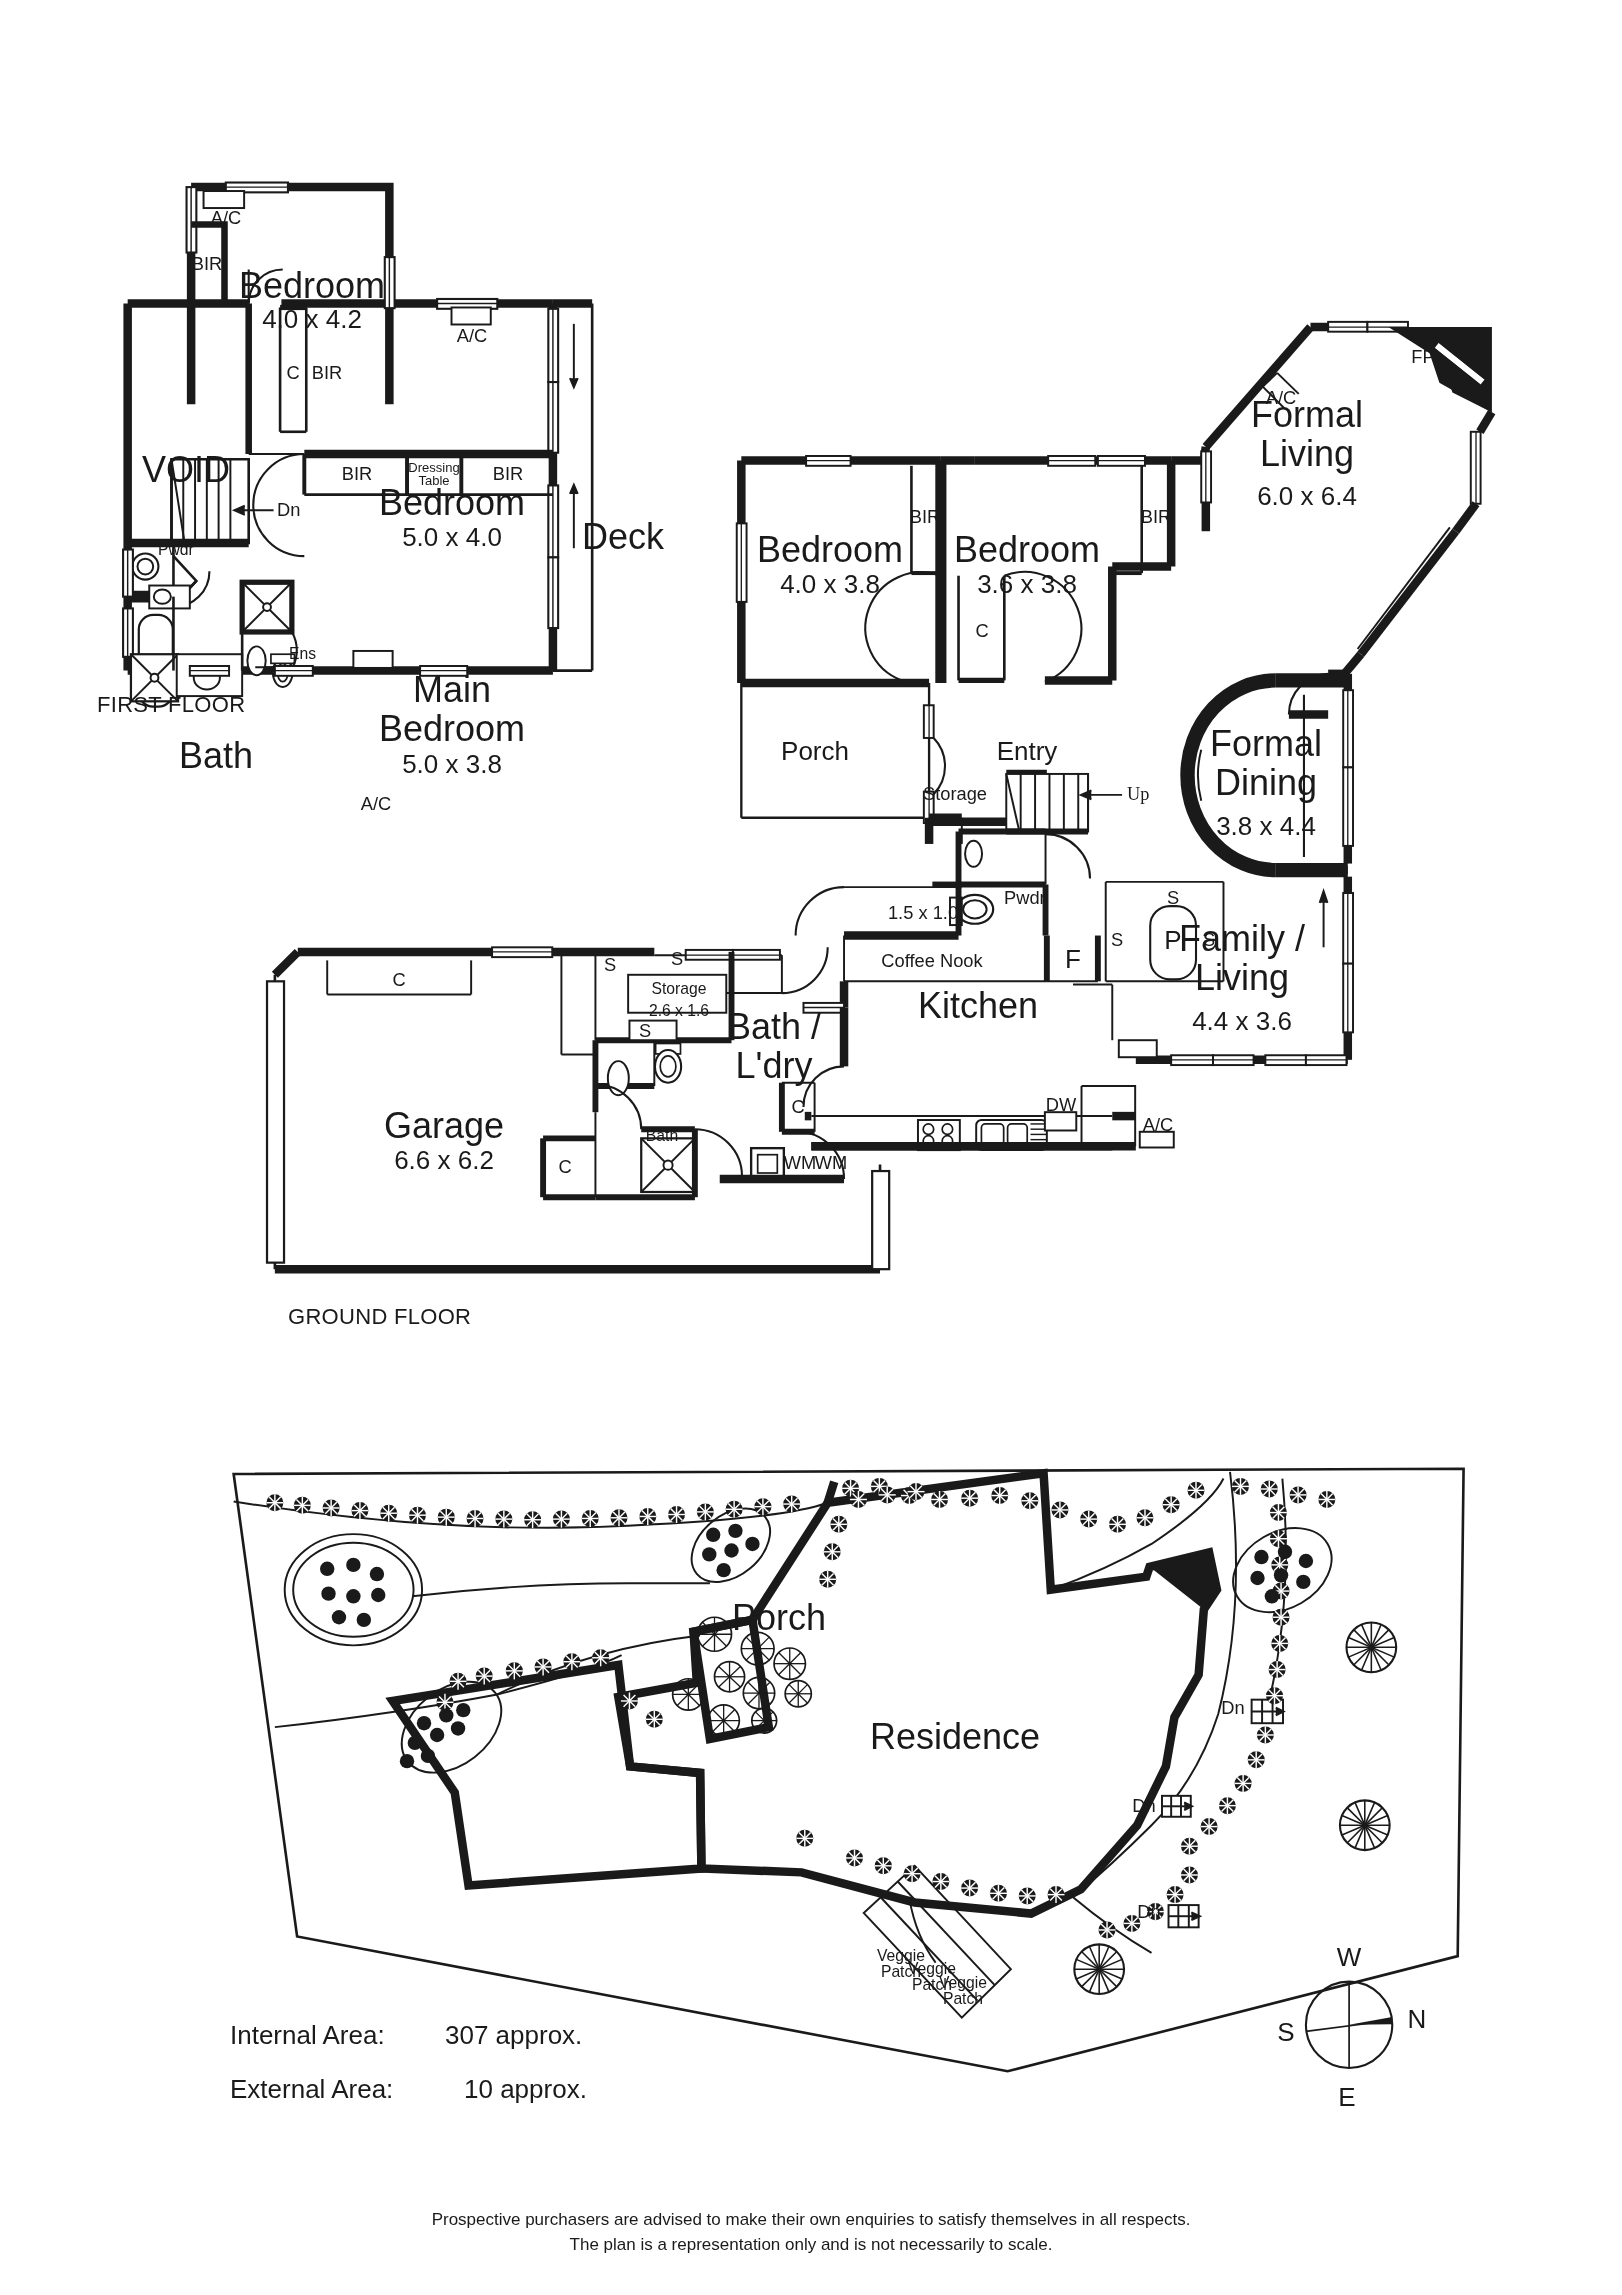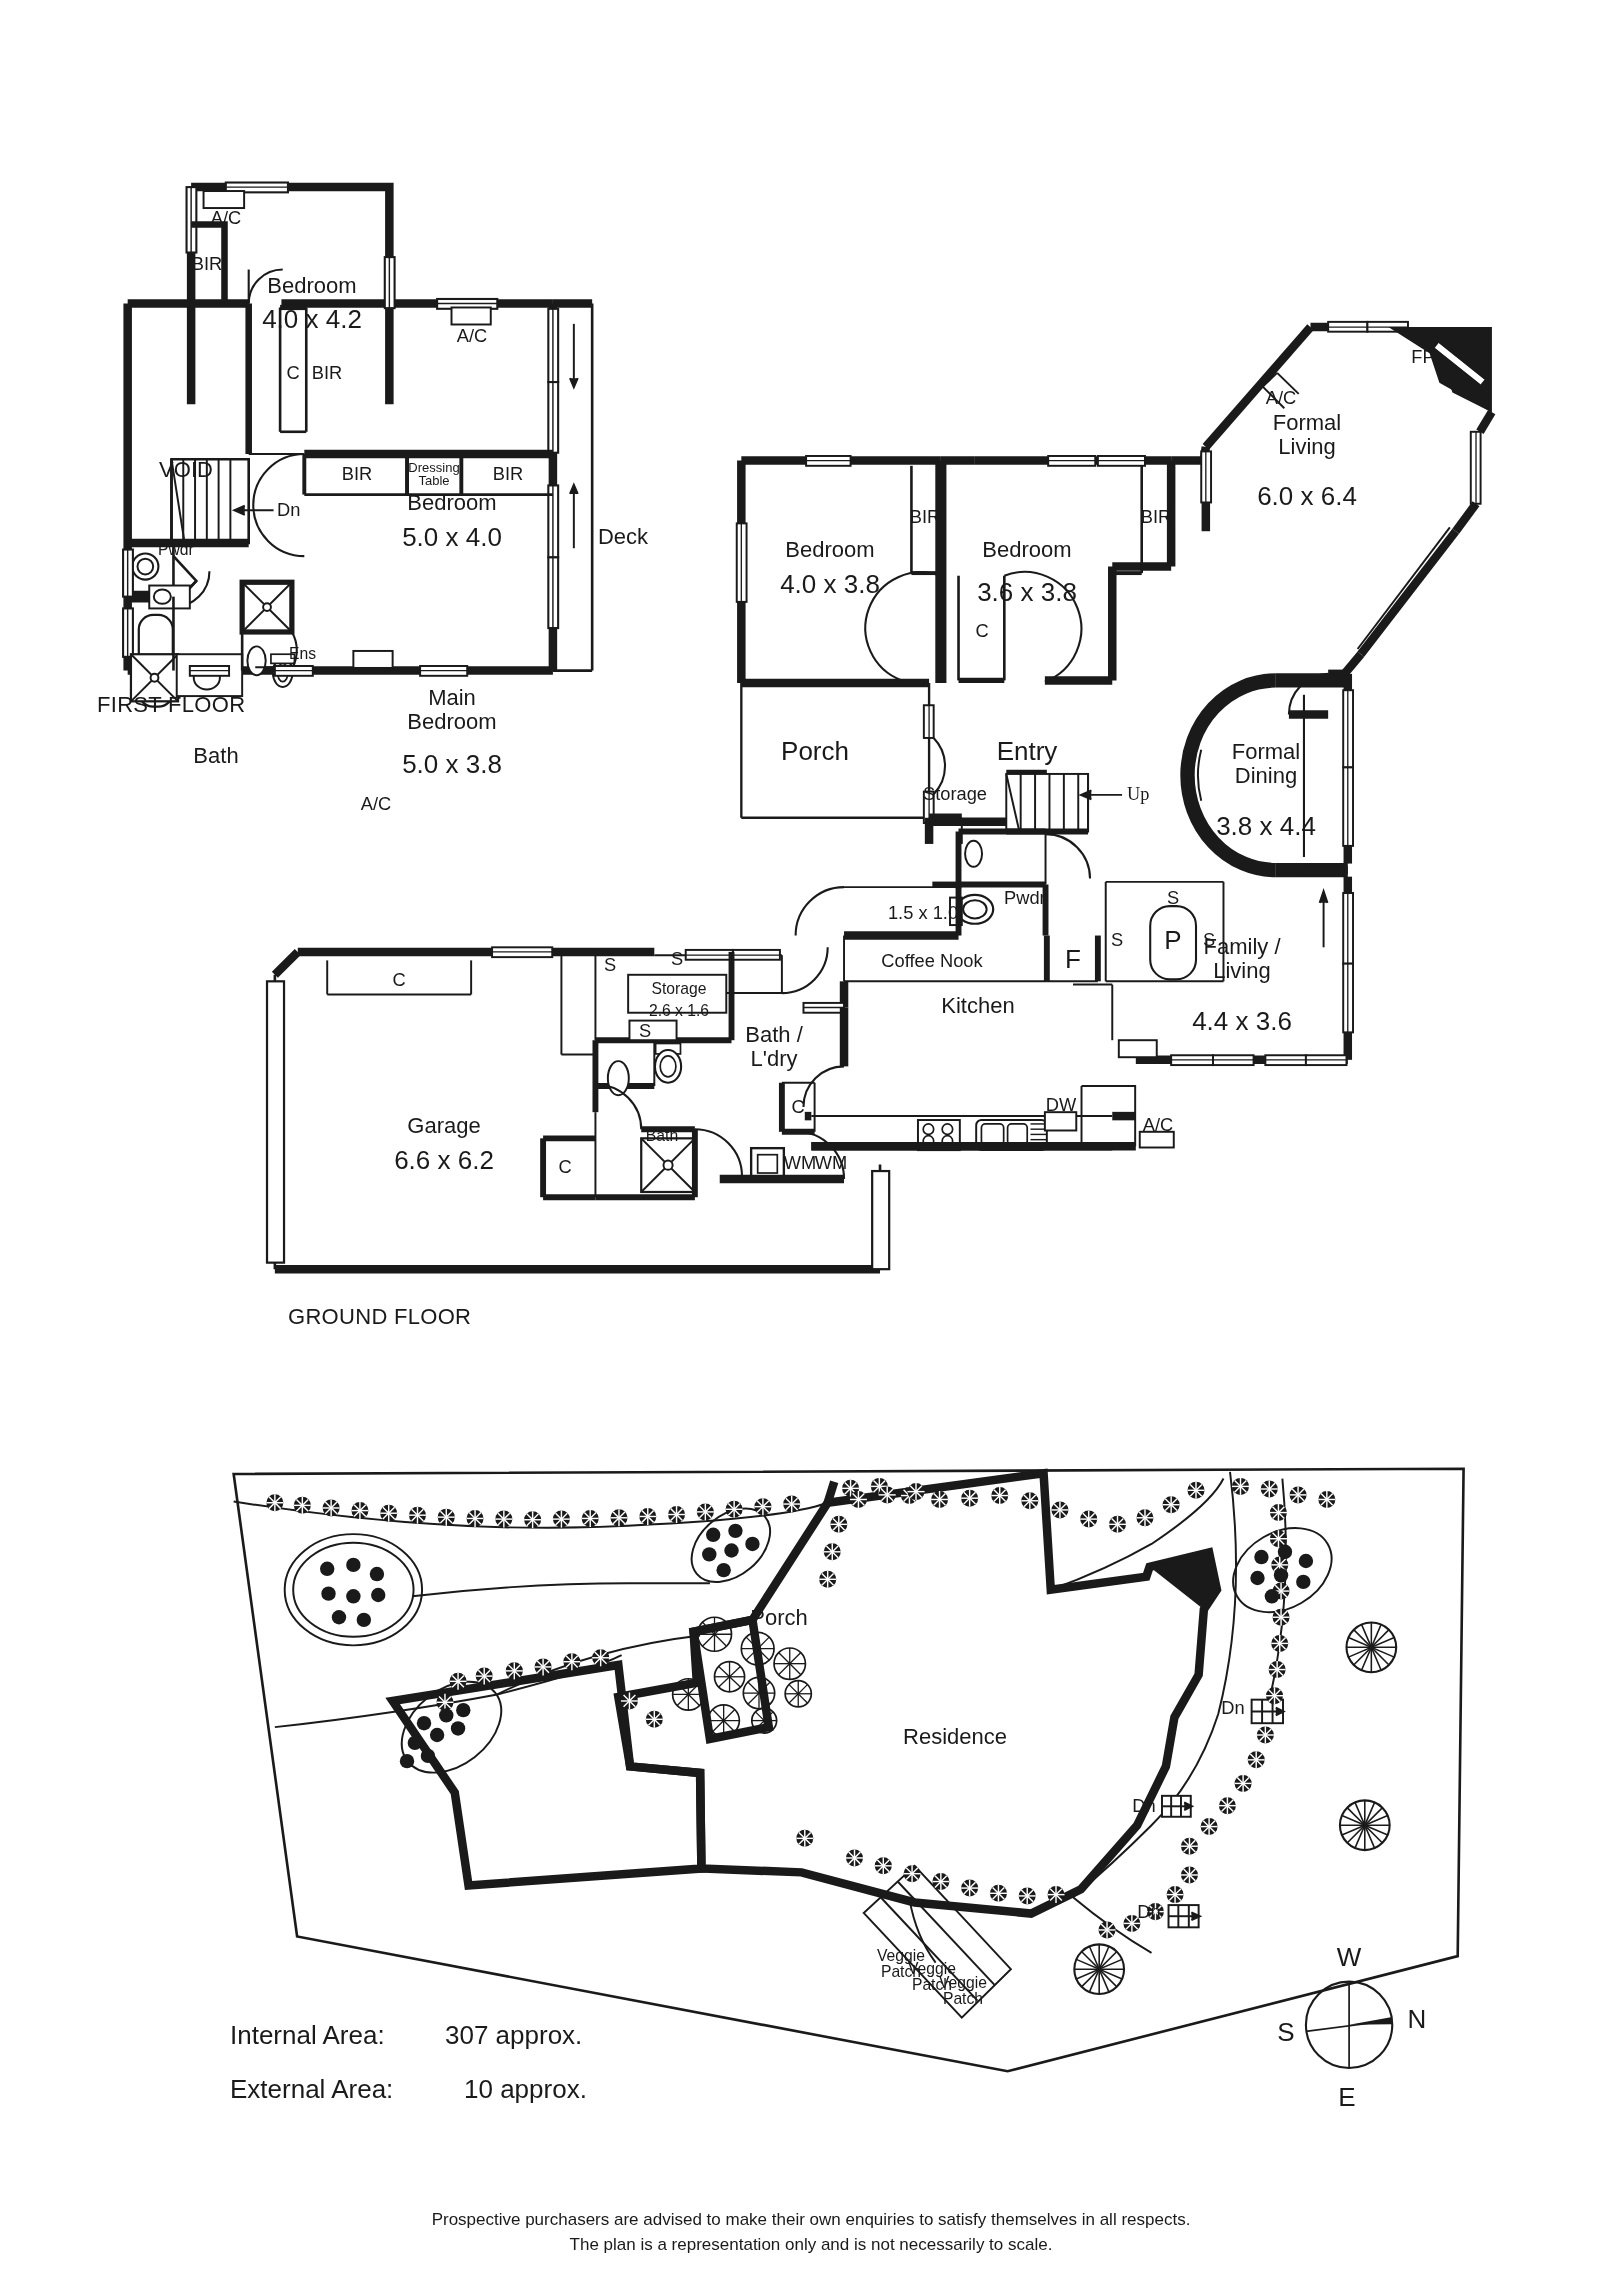--- a/index.html
+++ b/index.html
@@ -10,21 +10,21 @@
   }
   .plan-root{position:absolute;inset:0;}
   svg.plan-svg{position:absolute;left:0;top:0;width:1622px;height:2295px;display:block;}
 
   
   .lbl{position:absolute;color:#1a1a1a;white-space:pre;line-height:1.08;}
   .lbl.c{transform:translate(-50%,-50%);text-align:center;}
   .lbl.l{transform:translate(0,-50%);text-align:left;}
   .room-name{font-size:26px;}
   .room-dim{font-size:26px;}
-  .room-lg{font-size:22px;}
+  .room-lg{font-size:36px;}
   .small{font-size:18.3px;}
   .xsmall{font-size:15.7px;}
   .tiny{font-size:13px;}
   .floorlabel{font-size:22px;letter-spacing:0.3px;}
   .rot90{transform:translate(-50%,-50%) rotate(-90deg);}
   .rot45{transform:translate(-50%,-50%) rotate(-52deg);}
   .rotfp{transform:translate(-50%,-50%) rotate(-62deg);}
   .rotveg{transform:translate(-50%,-50%) rotate(-61deg);}
   .areatable{position:absolute;font-size:26px;}
   .disclaimer{position:absolute;width:100%;text-align:center;font-size:17px;line-height:1.42;}
@@ -803,21 +803,21 @@
   <div class="lbl l small" style="left:277px;top:510px;">Dn</div>
   <div class="lbl l xsmall" style="left:158px;top:550px;">Pwdr</div>
   <div class="lbl l xsmall" style="left:289px;top:654px;">Ens</div>
 
   <div class="lbl l floorlabel" style="left:97px;top:705px;">FIRST FLOOR</div>
 
   <div class="lbl c room-lg" style="left:830px;top:550px;">Bedroom</div>
   <div class="lbl c room-dim" style="left:830px;top:584px;">4.0 x 3.8</div>
 
   <div class="lbl c room-lg" style="left:1027px;top:550px;">Bedroom</div>
-  <div class="lbl c room-dim" style="left:1027px;top:584px;margin-top:8px;">3.6 x 3.8</div>
+  <div class="lbl c room-dim" style="left:1027px;top:584px;">3.6 x 3.8</div>
 
   <div class="lbl c room-lg" style="left:1307px;top:435px;white-space:pre-line;">Formal
 Living</div>
   <div class="lbl c room-dim" style="left:1307px;top:496px;">6.0 x 6.4</div>
 
   <div class="lbl c room-lg" style="left:1266px;top:764px;white-space:pre-line;">Formal
 Dining</div>
   <div class="lbl c room-dim" style="left:1266px;top:826px;">3.8 x 4.4</div>
 
   <div class="lbl c room-lg" style="left:1242px;top:959px;white-space:pre-line;">Family /

